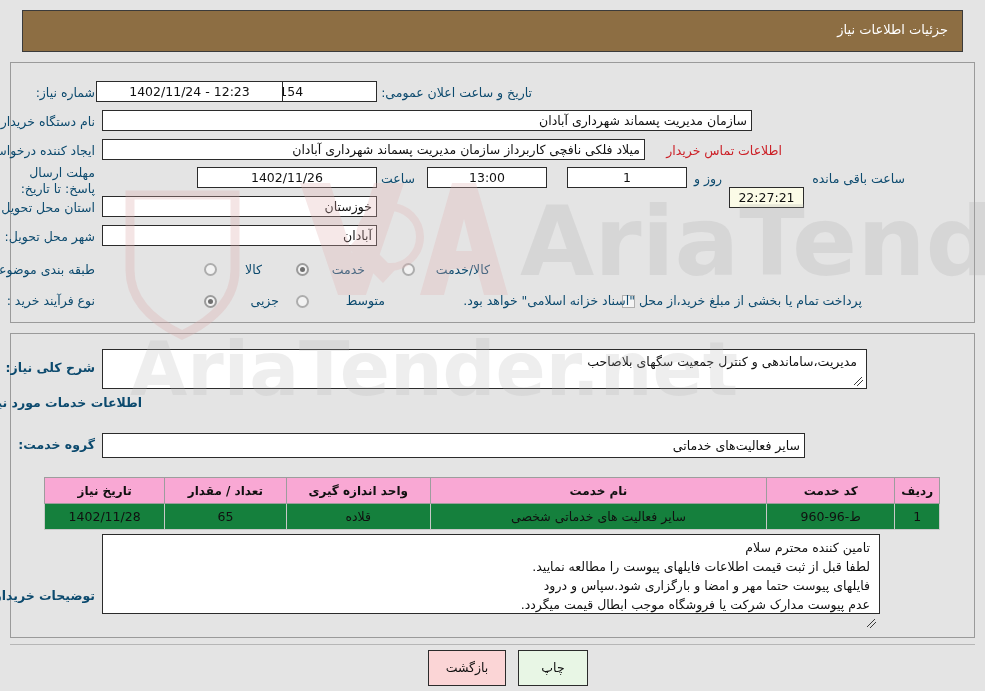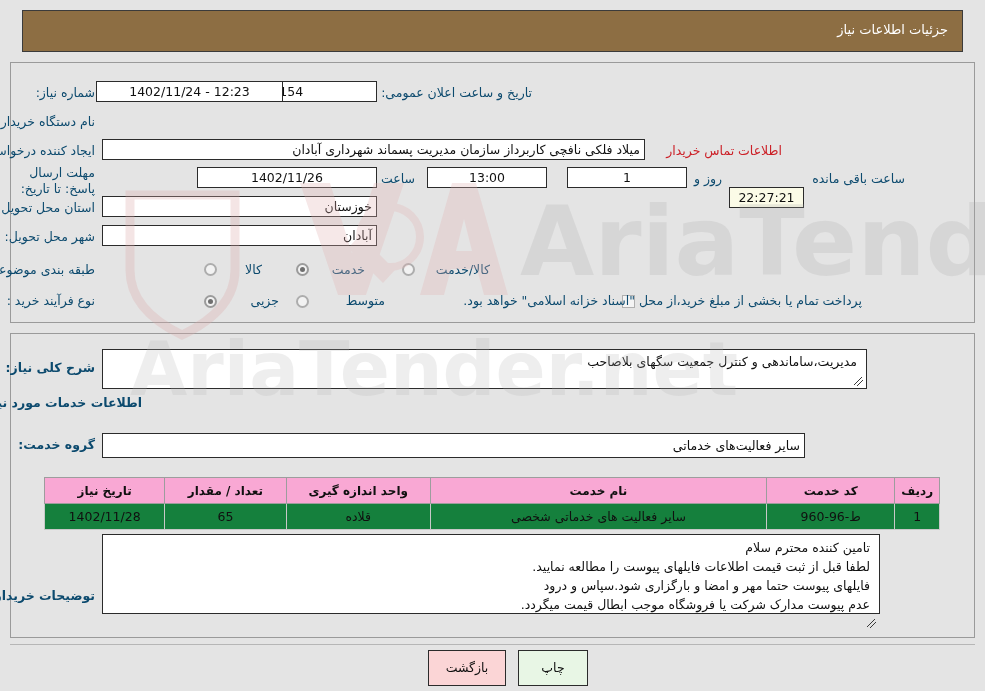--- a/index.html
+++ b/index.html
@@ -221,20 +221,21 @@
 
   <div class="panel panel-top"></div>
 
   <div class="lbl" style="right:890px; top:85px;">شماره نیاز:</div>
   <div class="fld center" style="right:608px; top:81px; width:275px;">1102094972000154</div>
 
   <div class="lbl" style="right:453px; top:85px;">تاریخ و ساعت اعلان عمومی:</div>
   <div class="fld center" style="right:702px; top:81px; left:88px; width:187px;">12:23 - 1402/11/24</div>
 
   <div class="lbl" style="right:890px; top:114px;">نام دستگاه خریدار:</div>
+  <div class="fld" style="right:233px; top:110px; width:650px;">سازمان مدیریت پسماند شهرداری آبادان</div>
 
   <div class="lbl" style="right:890px; top:143px;">ایجاد کننده درخواست:</div>
   <div class="fld" style="right:340px; top:139px; width:543px;">میلاد فلکی نافچی کاربرداز سازمان مدیریت پسماند شهرداری آبادان</div>
   <div class="lnk" style="right:203px; top:143px;">اطلاعات تماس خریدار</div>
 
   <div class="lbl" style="right:890px; top:165px; width:90px; line-height:16px; white-space:normal;">مهلت ارسال پاسخ: تا تاریخ:</div>
   <div class="fld center" style="right:608px; top:167px; width:180px;">1402/11/26</div>
   <div class="lbl" style="right:570px; top:171px;">ساعت</div>
   <div class="fld center" style="right:438px; top:167px; width:120px;">13:00</div>
   <div class="fld center" style="right:298px; top:167px; width:120px;">1</div>

